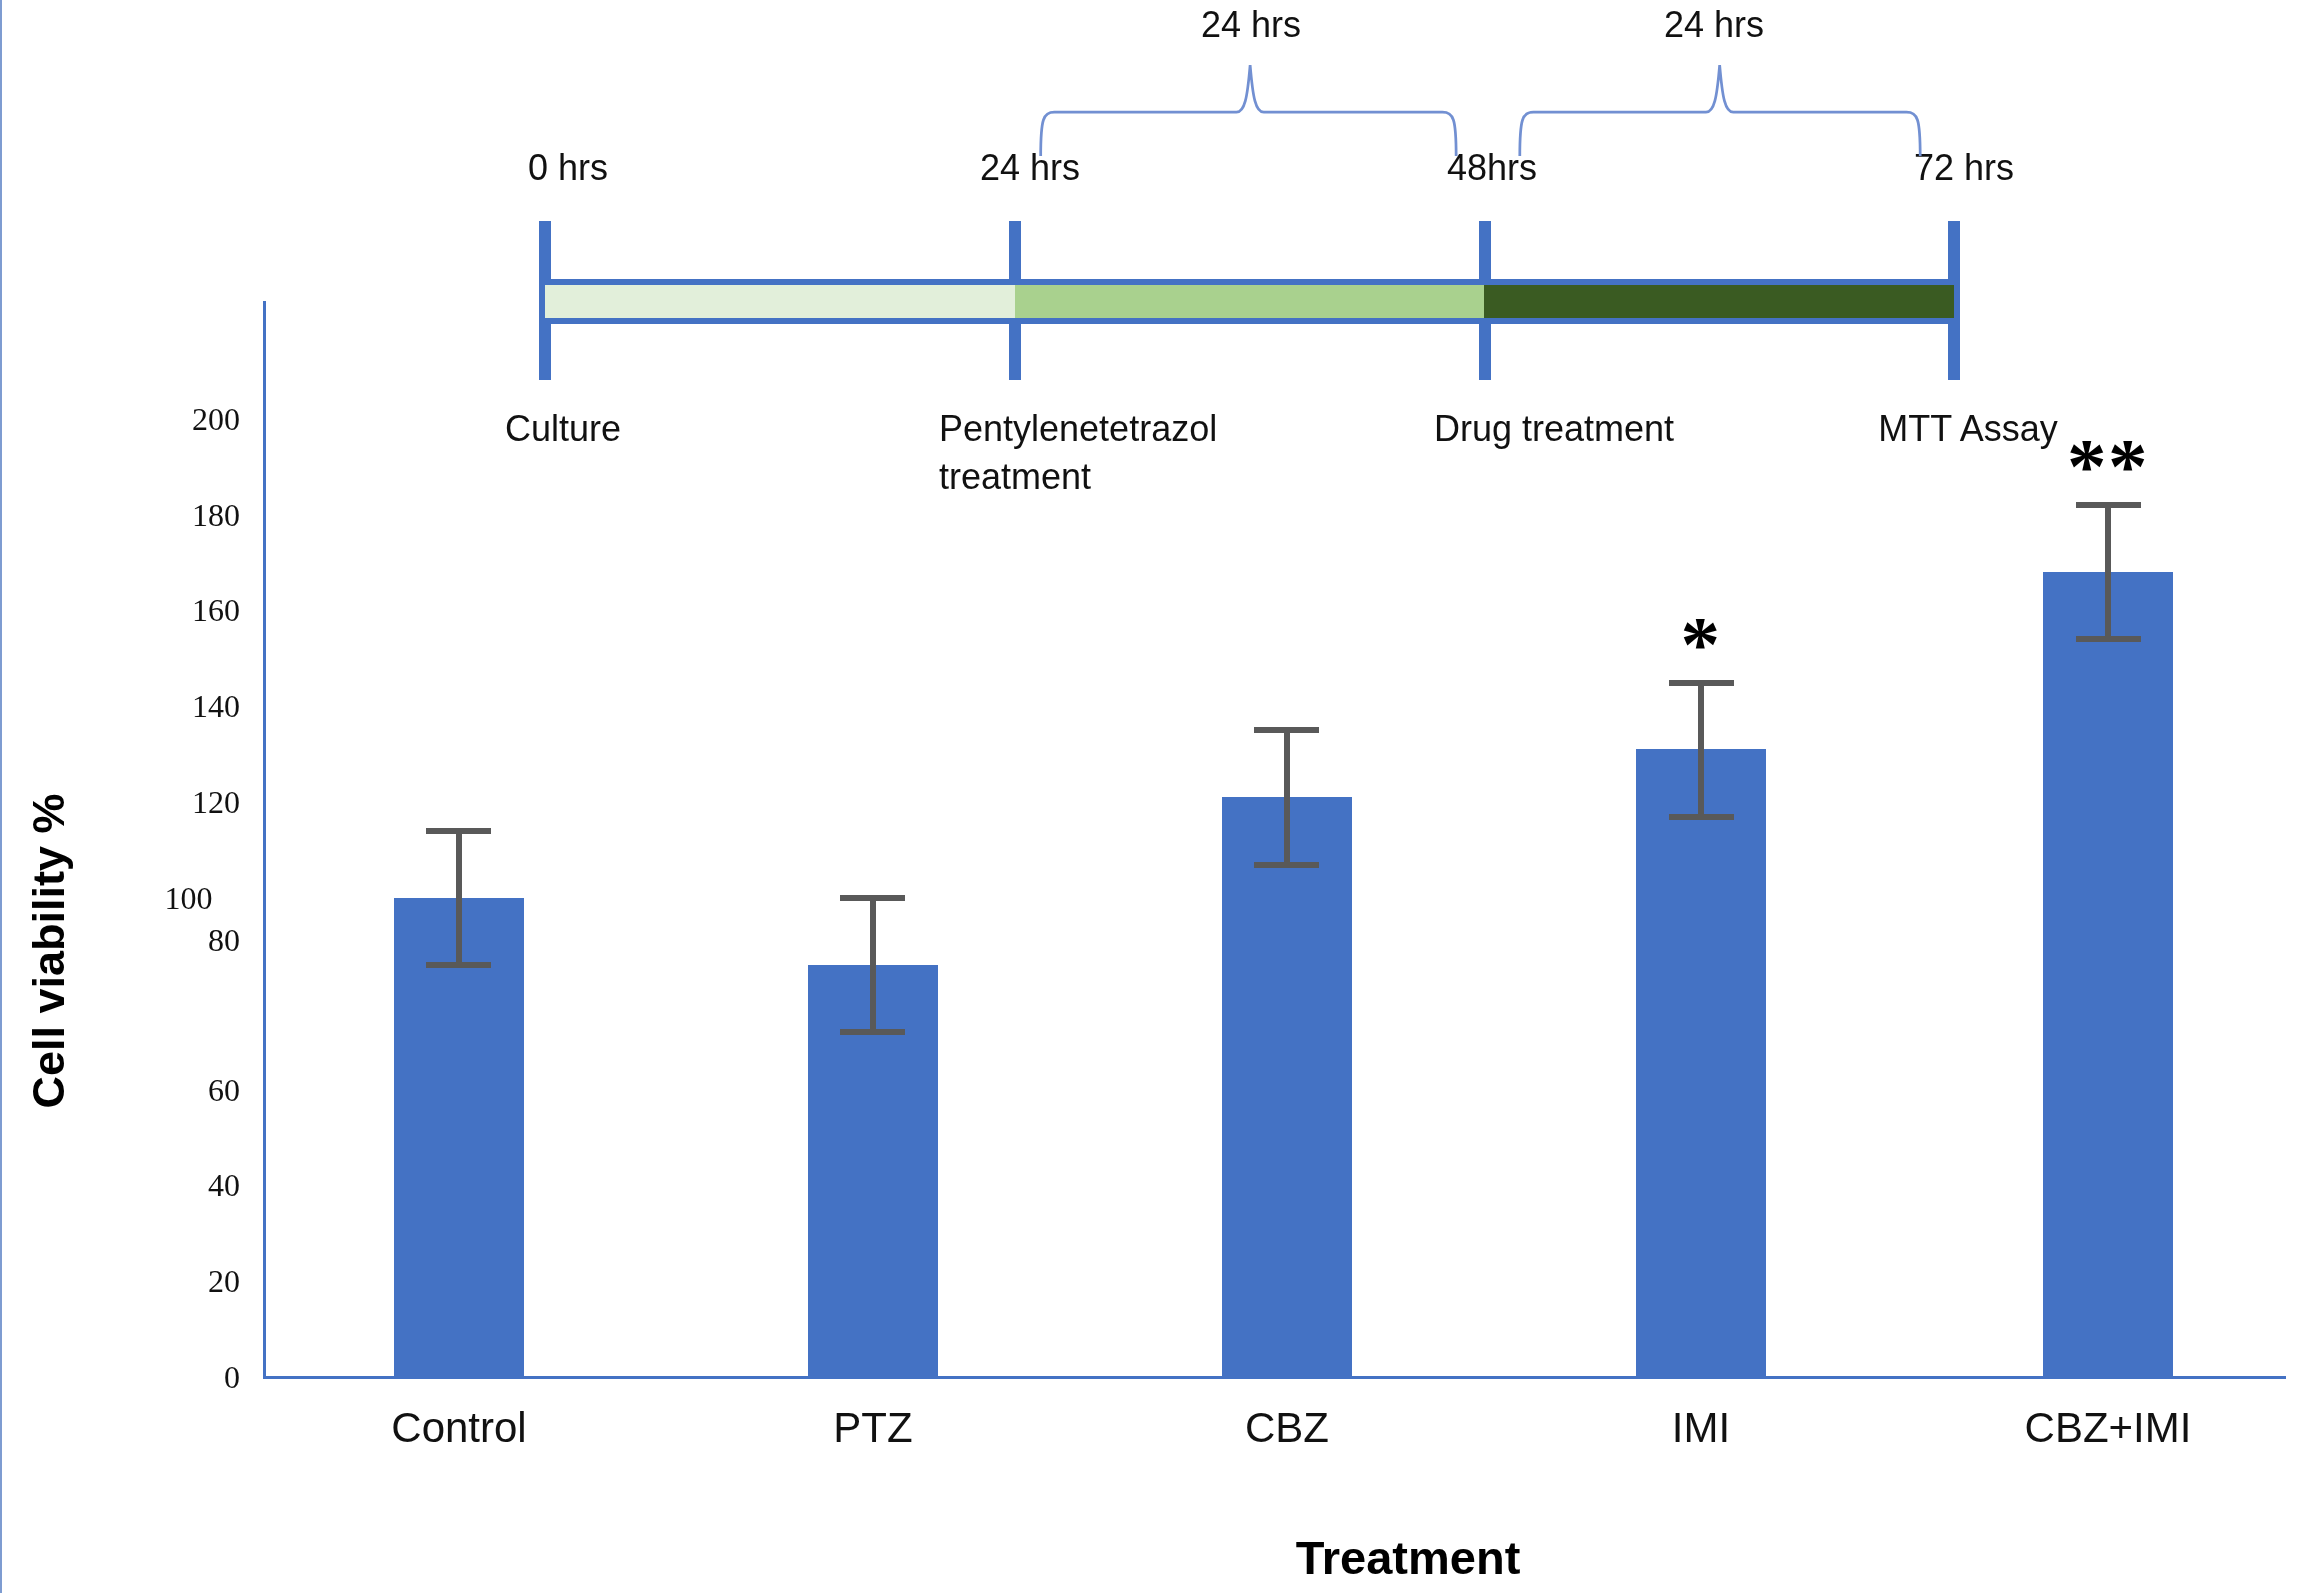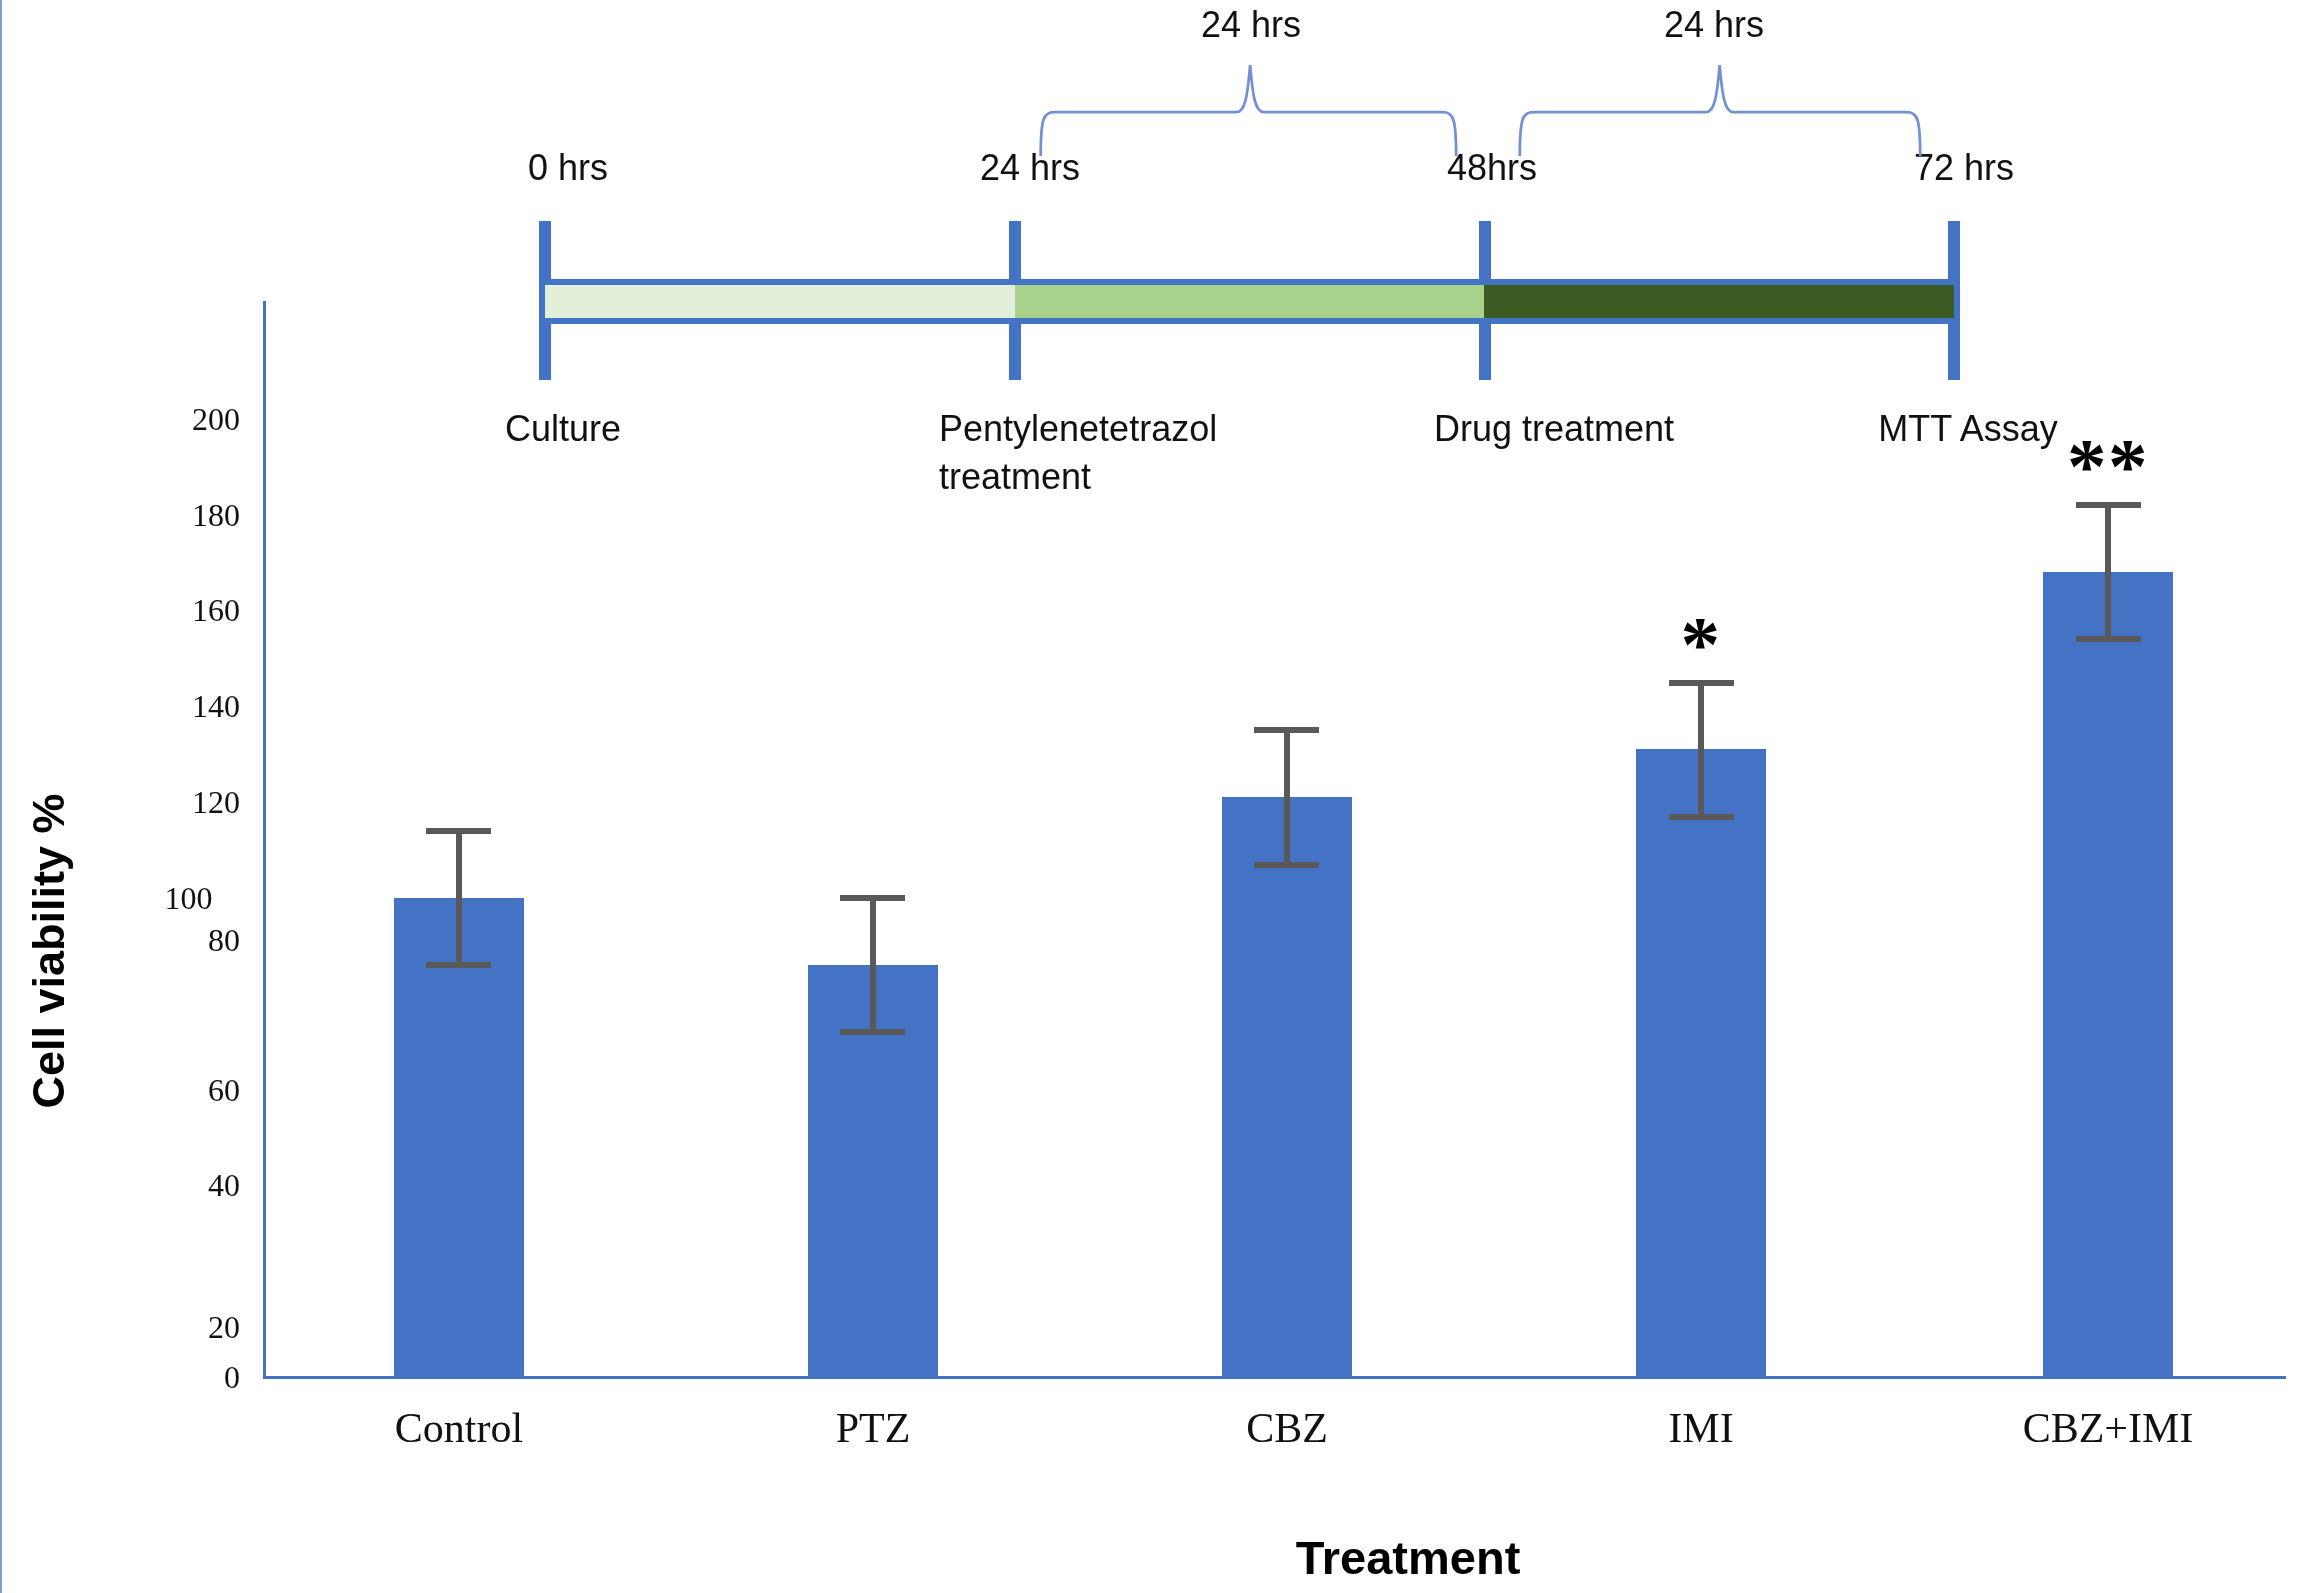--- a/index.html
+++ b/index.html
@@ -21,21 +21,21 @@
   #phase-ptz{transform:none;white-space:normal;width:411px;text-align:left;}
   .brace-label{top:5.5px;font-size:36px;line-height:38px;color:#111;white-space:nowrap;transform:translateX(-50%);}
   
   #y-axis-line{left:263px;top:301px;width:3.4px;height:1078px;background:#4472c4;}
   #x-axis-line{left:263px;top:1376px;width:2023px;height:3.4px;background:#4472c4;}
   .y-tick-label{width:103px;text-align:right;left:137px;transform:translateY(-50%);
     font-family:"Liberation Serif", serif;font-size:32px;color:#111;}
   #y-axis-title{left:49px;top:951px;transform:translate(-50%,-50%) rotate(-90deg);
     font-weight:bold;font-size:45px;color:#000;white-space:nowrap;}
   #x-axis-title{top:1530px;transform:translateX(-50%);font-weight:bold;font-size:47px;color:#000;white-space:nowrap;}
-  .cat-label{top:1404px;transform:translateX(-50%);font-family:Liberation Serif, serif;
+  .cat-label{top:1404px;transform:translateX(-50%);font-family:Liberation Sans, sans-serif;
     font-size:42px;color:#111;white-space:nowrap;}
   
   .bar{background:#4472c4;}
   .err-line{width:5.5px;background:#595959;}
   .err-cap{width:65px;height:5.5px;background:#595959;}
   .sig-marker{transform:translateX(-50%);font-family:"Liberation Serif", serif;font-weight:bold;
     font-size:79px;line-height:79px;letter-spacing:1.4px;color:#000;white-space:nowrap;}
 </style>
 </head>
 <body>
@@ -75,21 +75,21 @@
 
 <div>
   <div class="abs" id="y-axis-line"></div>
   <div class="abs" id="x-axis-line"></div>
 
   <div class="abs" id="y-axis-title">Cell viability %</div>
   <div class="abs" id="x-axis-title" style="left:1408px">Treatment</div>
 
   <div id="plot-dynamic">
       <div class="abs y-tick-label" style="top: 1377px;">0</div>
-      <div class="abs y-tick-label" style="top: 1327px; text-align: right;">20</div>
+      <div class="abs y-tick-label" style="top: 1281px; text-align: right;">20</div>
       <div class="abs y-tick-label" style="top: 1185px;">40</div>
       <div class="abs y-tick-label" style="top: 1090px; text-align: right;">60</div>
       <div class="abs y-tick-label" style="top: 940px;">80</div>
       <div class="abs y-tick-label" style="top: 898px; text-align: center;">100</div>
       <div class="abs y-tick-label" style="top: 802px;">120</div>
       <div class="abs y-tick-label" style="top: 706px;">140</div>
       <div class="abs y-tick-label" style="top: 610px;">160</div>
       <div class="abs y-tick-label" style="top: 515px;">180</div>
       <div class="abs y-tick-label" style="top: 419px;">200</div>
       <div class="abs bar" style="left: 394px; top: 898px; width: 130px; height: 479px; background: rgb(68, 114, 196);"></div>

